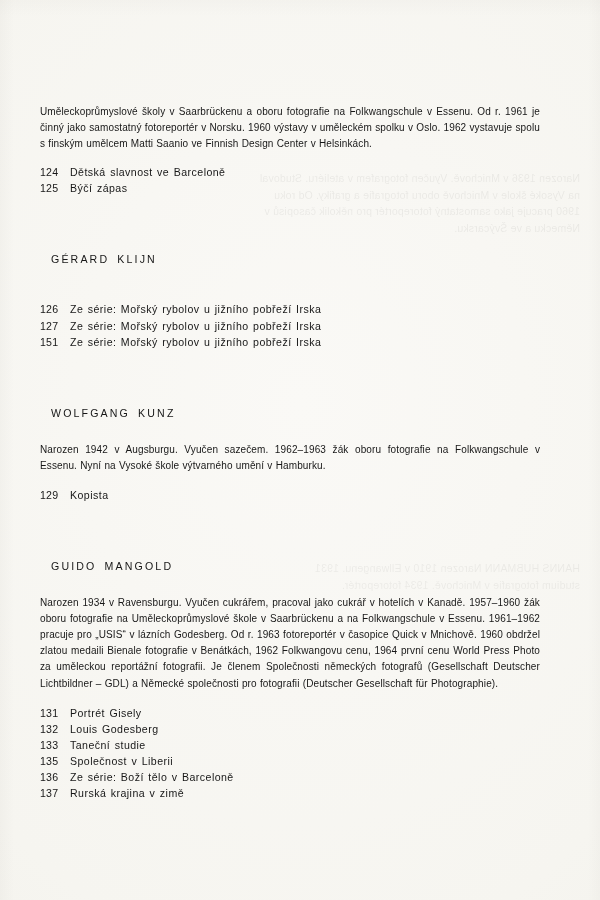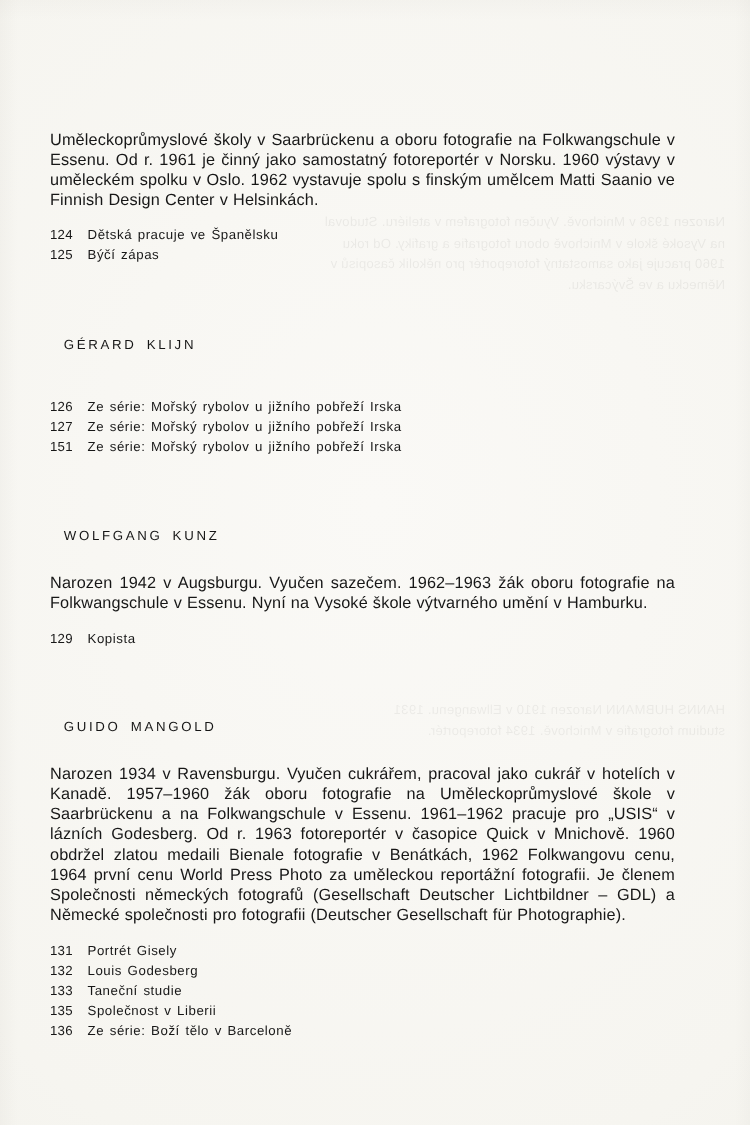--- a/index.html
+++ b/index.html
@@ -64,21 +64,21 @@
 
   .content {
     position: absolute;
     left: 40px;
     top: 104px;
     width: 500px;
   }
 
   p.body {
     margin: 0;
-    font-size: 13px;
+    font-size: 10px;
     line-height: 16.1px;
     text-align: justify;
     text-align-last: left;
     letter-spacing: 0.12px;
     word-spacing: 0.3px;
     color: #171717;
     -webkit-font-smoothing: antialiased;
   }
 
   h2.artist {
@@ -142,21 +142,21 @@
 
   <div class="content">
 
     <p class="body">Uměleckoprůmyslové školy v Saarbrückenu a oboru fotografie na Folkwangschule v Essenu. Od r. 1961 je činný jako samostatný fotoreportér v Norsku. 1960 výstavy v uměleckém spolku v Oslo. 1962 vystavuje spolu s finským umělcem Matti Saanio ve Finnish Design Center v Helsinkách.</p>
 
     <div class="sp-para-list"></div>
 
     <ul class="works">
       <li>
         <span class="num">124</span>
-        <span class="title">Dětská pracuje ve Španělsku</span>
+        <span class="title">Dětská slavnost ve Barceloně</span>
       </li>
       <li>
         <span class="num">125</span>
         <span class="title">Býčí zápas</span>
       </li>
     </ul>
 
     <div class="sp-list-next"></div>
 
     <section>
@@ -215,20 +215,24 @@
           <span class="title">Taneční studie</span>
         </li>
         <li>
           <span class="num">135</span>
           <span class="title">Společnost v Liberii</span>
         </li>
         <li>
           <span class="num">136</span>
           <span class="title">Ze série: Boží tělo v Barceloně</span>
         </li>
+        <li>
+          <span class="num">137</span>
+          <span class="title">Rurská krajina v zimě</span>
+        </li>
       </ul>
     </section>
 
   </div>
 
   <div class="folio">22</div>
 
 </div>
 
 </body></html>

